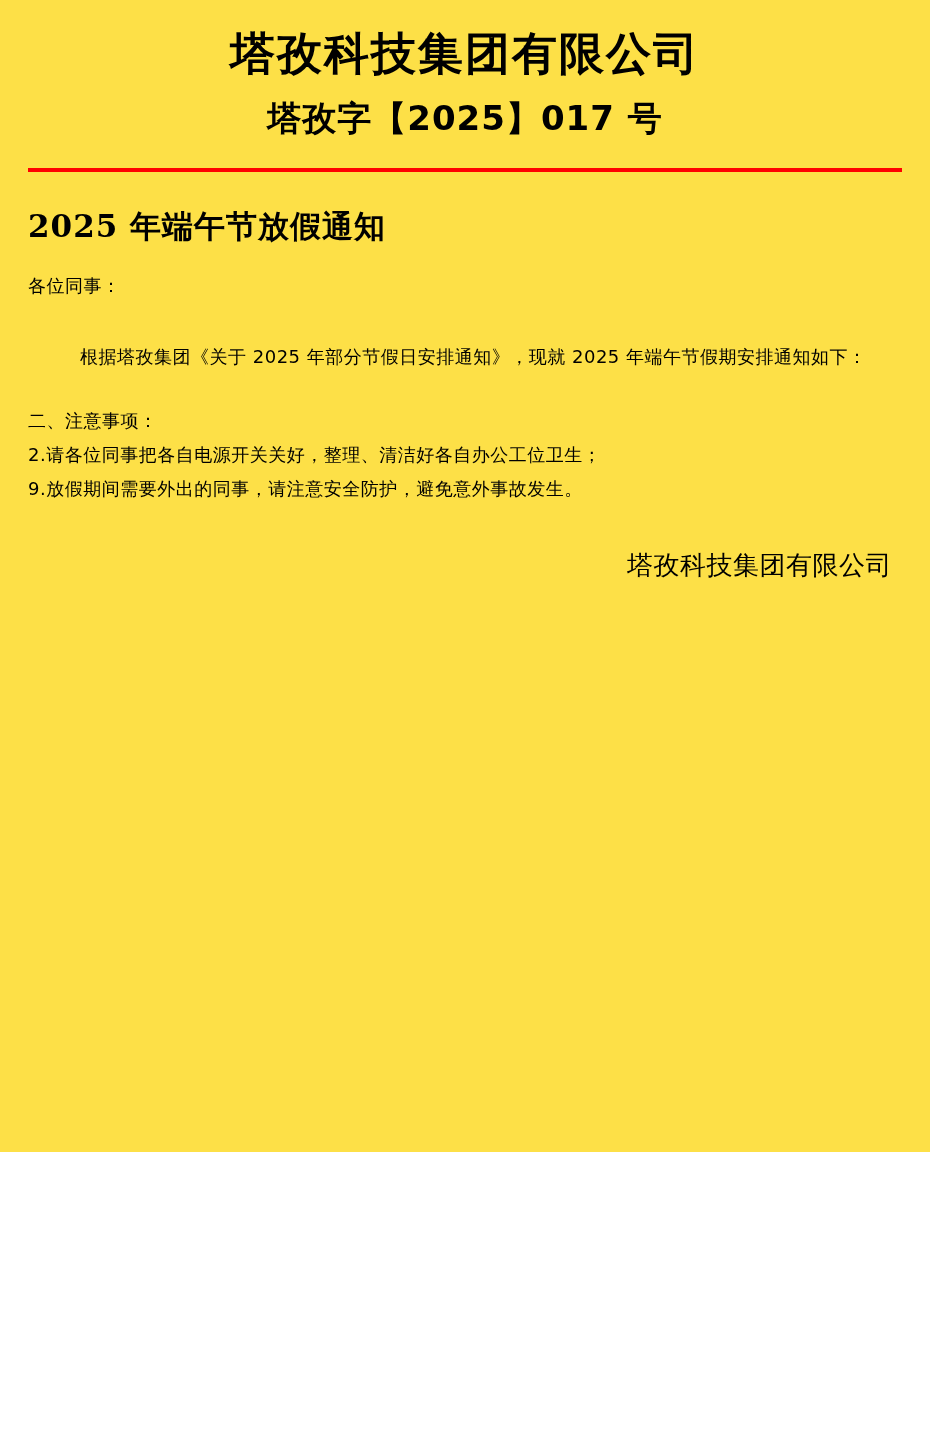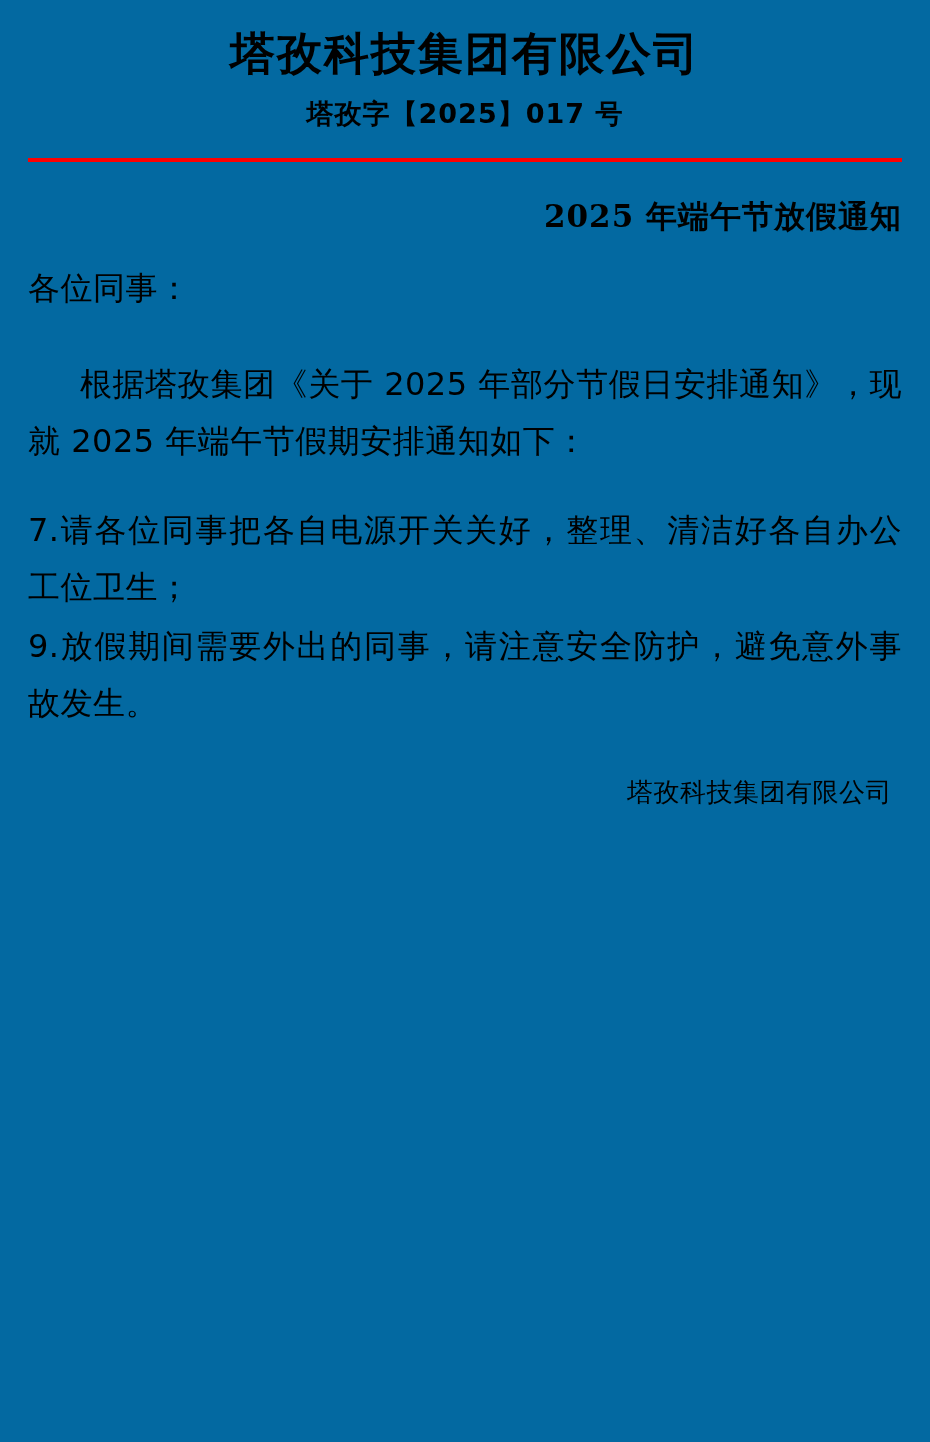--- a/index.html
+++ b/index.html
@@ -7,61 +7,61 @@
     padding: 0;
     background: #ffffff;
   }
   body {
     font-family: "DejaVu Sans", "Liberation Sans", sans-serif;
     color: #000000;
   }
   .page {
     position: relative;
     width: 930px;
-    height: 1442px;
+    height: 1152px;
     box-sizing: border-box;
-    background: #0369a1;
+    background: #fde047;
     overflow: hidden;
     padding: 0 28px;
   }
   .doc-header {
     text-align: center;
     padding-top: 26px;
   }
   .company-name {
     font-family: "DejaVu Serif", "Liberation Serif", serif;
     font-weight: 700;
     font-size: 45px;
     letter-spacing: 2px;
     line-height: 1.25;
     color: #000;
   }
   .doc-number {
-    font-size: 27px;
+    font-size: 34px;
     font-weight: 600;
     margin-top: 14px;
     letter-spacing: 1px;
     color: #000;
   }
   .red-rule {
     height: 4px;
     background: #ff0000;
     margin: 26px 0 0 0;
   }
   .doc-title {
-    text-align: right;
+    text-align: left;
     font-family: "DejaVu Serif", "Liberation Serif", serif;
     font-weight: 700;
     font-size: 31px;
     letter-spacing: 1px;
     margin-top: 34px;
   }
   .body-text {
     margin-top: 22px;
-    font-size: 32px;
+    font-size: 18px;
     line-height: 1.78;
     letter-spacing: 0.5px;
   }
   .para {
     margin: 0 0 2px 0;
     text-align: justify;
   }
   .para.indent {
     text-indent: 52px;
     margin-top: 39px;
@@ -95,23 +95,24 @@
   <div class="body-text">
 
     <p class="para">各位同事：</p>
 
     <p class="para indent">根据塔孜集团《关于 2025 年部分节假日安排通知》，现就 2025 年端午节假期安排通知如下：</p>
 
 
 
     <div class="gap"></div>
 
+    <p class="para">二、注意事项：</p>
 
 
-    <p class="para">7.请各位同事把各自电源开关关好，整理、清洁好各自办公工位卫生；</p>
+    <p class="para">2.请各位同事把各自电源开关关好，整理、清洁好各自办公工位卫生；</p>
 
 
     <p class="para">9.放假期间需要外出的同事，请注意安全防护，避免意外事故发生。</p>
 
   </div>
 
   <div class="sign-block">
     <div>塔孜科技集团有限公司</div>
   </div>
 

